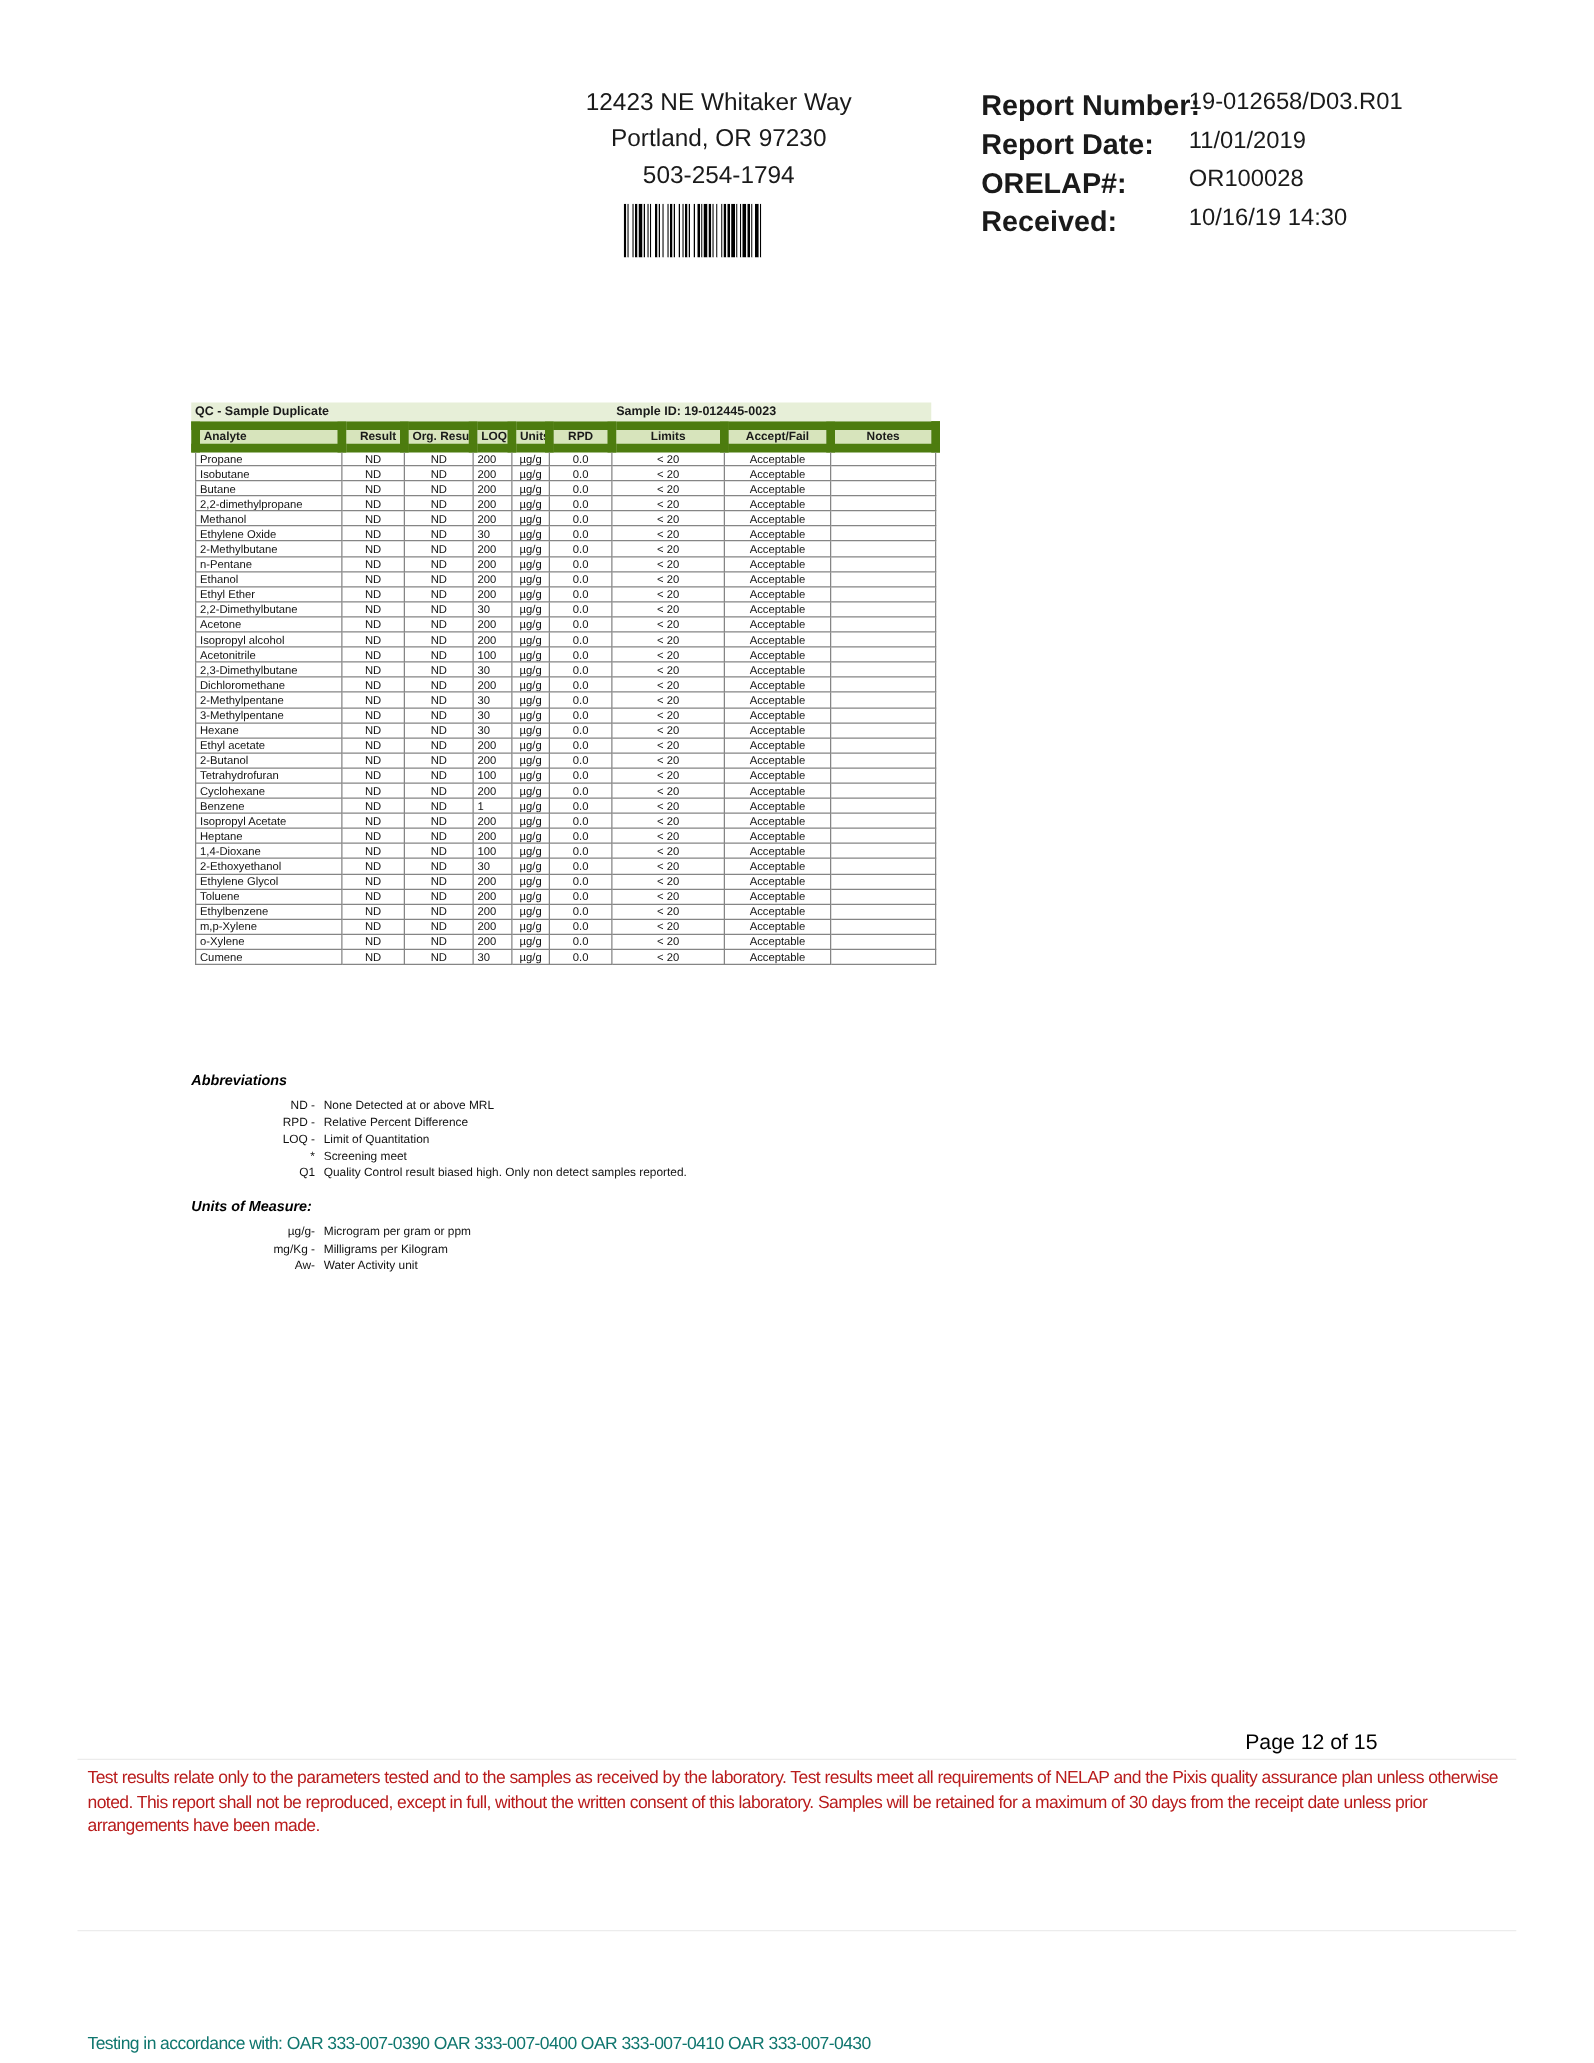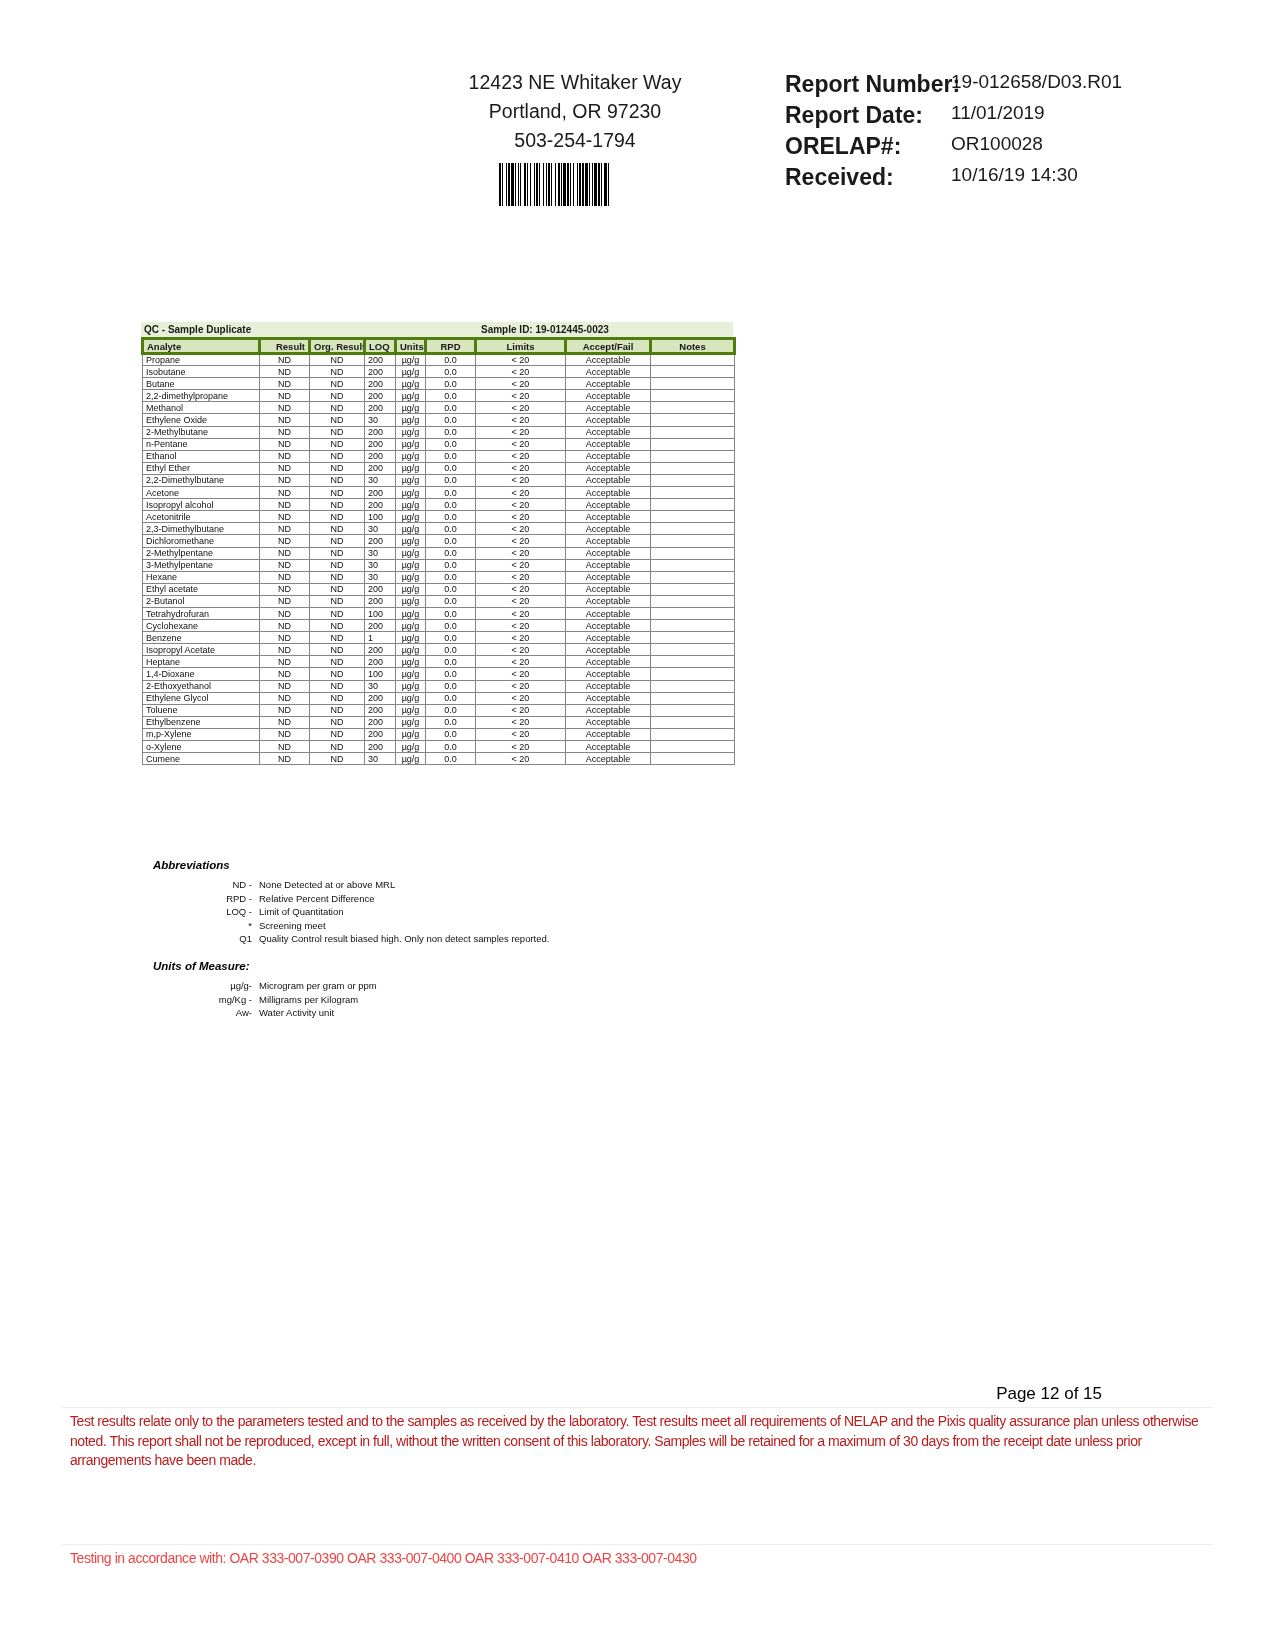--- a/index.html
+++ b/index.html
@@ -26,27 +26,27 @@
   .barcode { margin:8px auto 0; height:43px; width:152px; display:flex; align-items:stretch; overflow:hidden; }
   .barcode .bar { height:100%; }
 
   
   .report-info { position:absolute; left:785px; top:71px; }
   .ri-row { display:flex; height:31px; align-items:flex-start; }
   .ri-label { width:166px; font-weight:bold; font-size:23px; white-space:nowrap; }
   .ri-value { font-size:19px; white-space:nowrap; }
 
   
-  .qc { position:absolute; left:141px; top:322px; width:592px; }
+  .qc { position:absolute; left:153px; top:322px; width:592px; }
   .qc-title { height:15px; background:#e7efd8; display:flex; align-items:center;
               font-size:10px; font-weight:bold; position:relative; padding-left:3px; }
   .qc-sample { position:absolute; left:340px; white-space:pre; }
   table.qc-grid { border-collapse:collapse; table-layout:fixed; width:592px; border:1px solid #404040; }
   .qc-grid th { background:#d7e4bc; font-size:9.5px; font-weight:bold; height:15px;
-                border:3px solid #4d7c0f; padding:0 3px; overflow:hidden; white-space:nowrap; }
+                border:7px solid #4d7c0f; padding:0 3px; overflow:hidden; white-space:nowrap; }
   .qc-grid td { font-size:9px; height:12.1px; border:1px solid #858585; padding:0 3px;
                 overflow:hidden; white-space:nowrap; color:#111; }
   .qc-grid .c0 { text-align:left; }
   .qc-grid .c3 { text-align:left; }
   .qc-grid .c1,.qc-grid .c2,.qc-grid .c4,.qc-grid .c5,.qc-grid .c6,.qc-grid .c7,.qc-grid .c8 { text-align:center; }
   .qc-grid th.c1 { text-align:right; }
 
   
   .section { position:absolute; left:153px; font-size:9.5px; color:#111; }
   .section-title { font-weight:bold; font-style:italic; font-size:11.5px; margin-bottom:7px; color:#000; }
@@ -56,21 +56,21 @@
   .abbrev { top:859px; }
   .units { top:960px; }
 
   
   .page-num { position:absolute; top:1384px; right:173px; font-size:17px; color:#000; white-space:nowrap; }
   .rule { position:absolute; left:62px; right:62px; border-top:1px solid #ececec; }
   .rule-1 { top:1407px; }
   .rule-2 { top:1544px; }
   .disclaimer { position:absolute; left:70px; top:1412px; width:1145px; color:#b91c1c;
                 font-size:14px; line-height:19.5px; letter-spacing:-0.45px; }
-  .accordance { position:absolute; left:70px; top:1550px; color:#ef4444; font-size:14px;
+  .accordance { position:absolute; left:70px; top:1626px; color:#0f766e; font-size:14px;
                 letter-spacing:-0.45px; white-space:nowrap; }
 </style>
 </head>
 <body>
 
 <div class="page">
 
 
   <div class="address">
     <div>12423 NE Whitaker Way</div>

